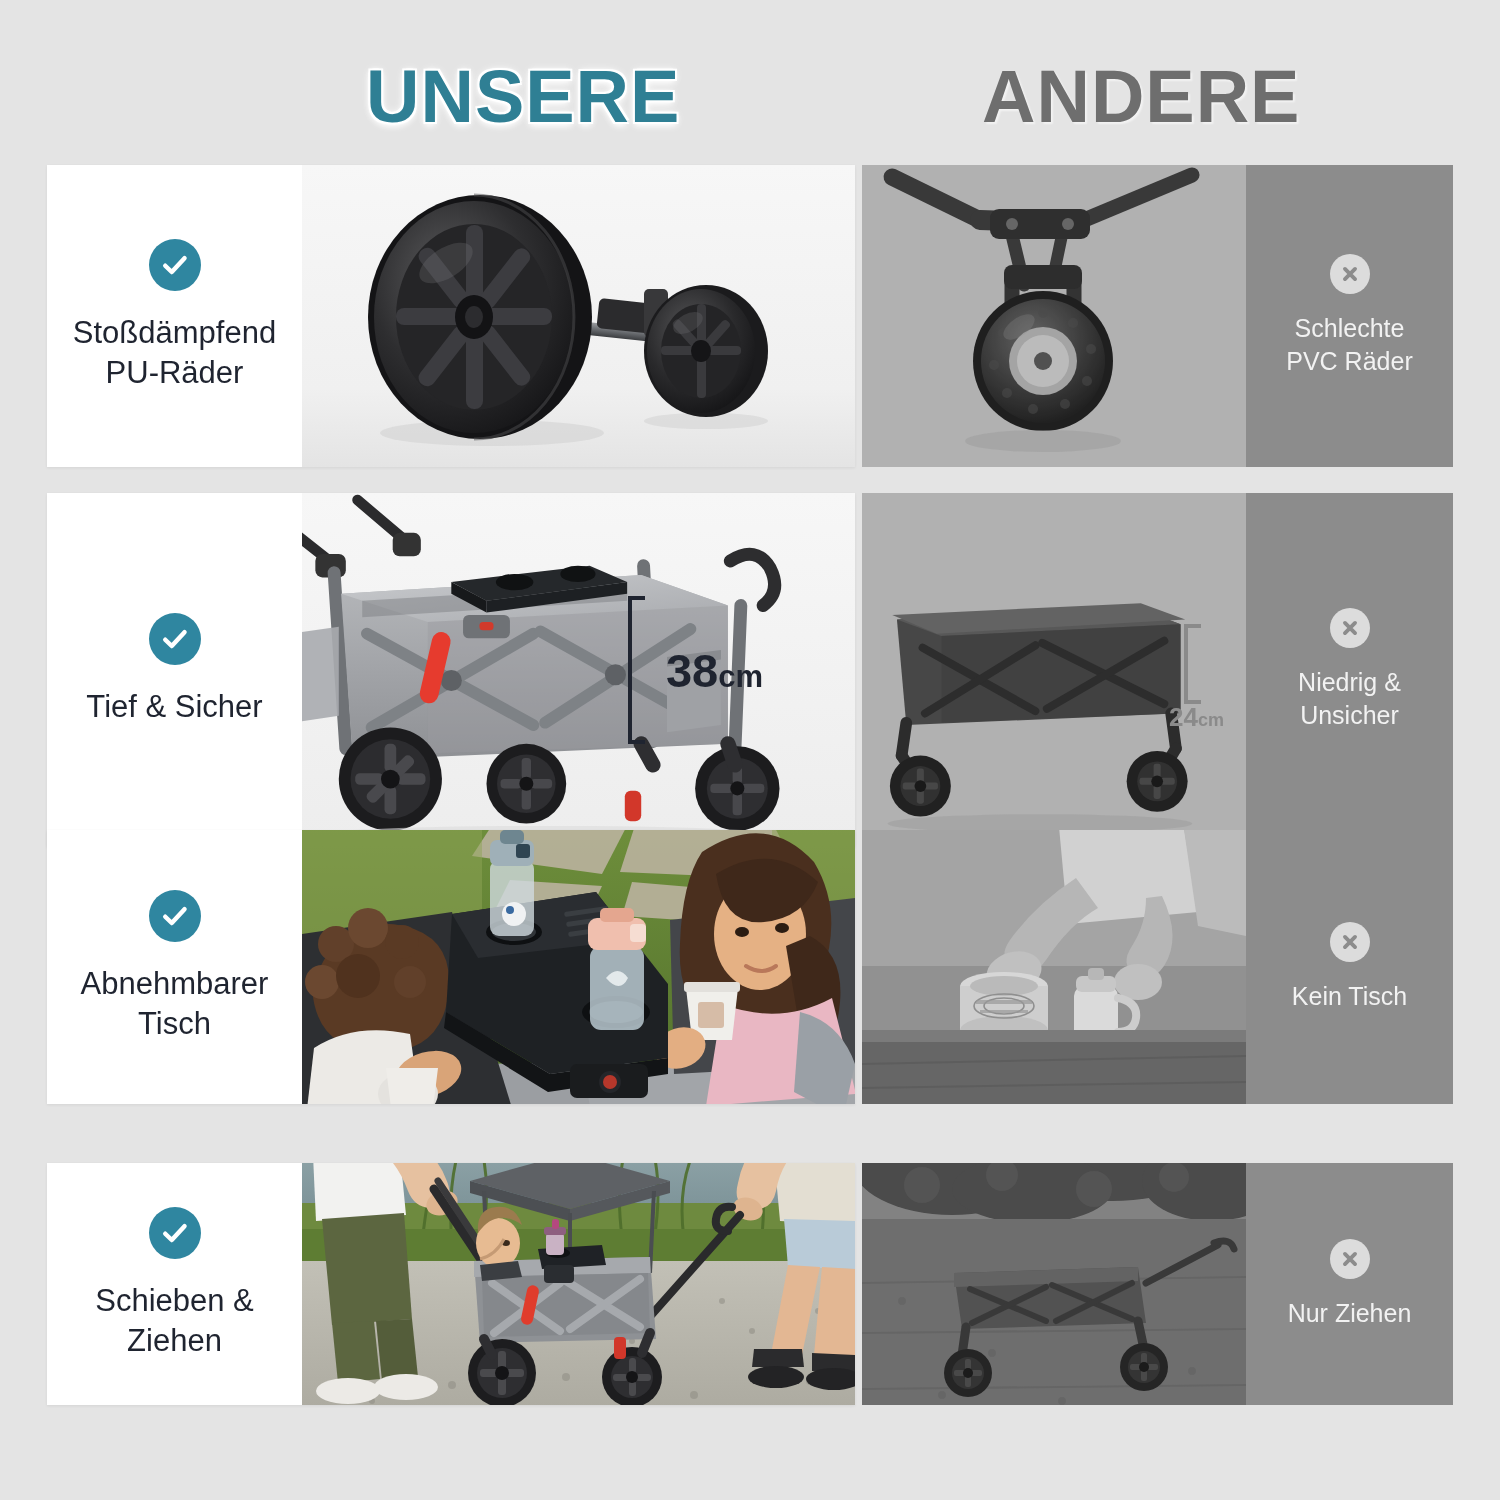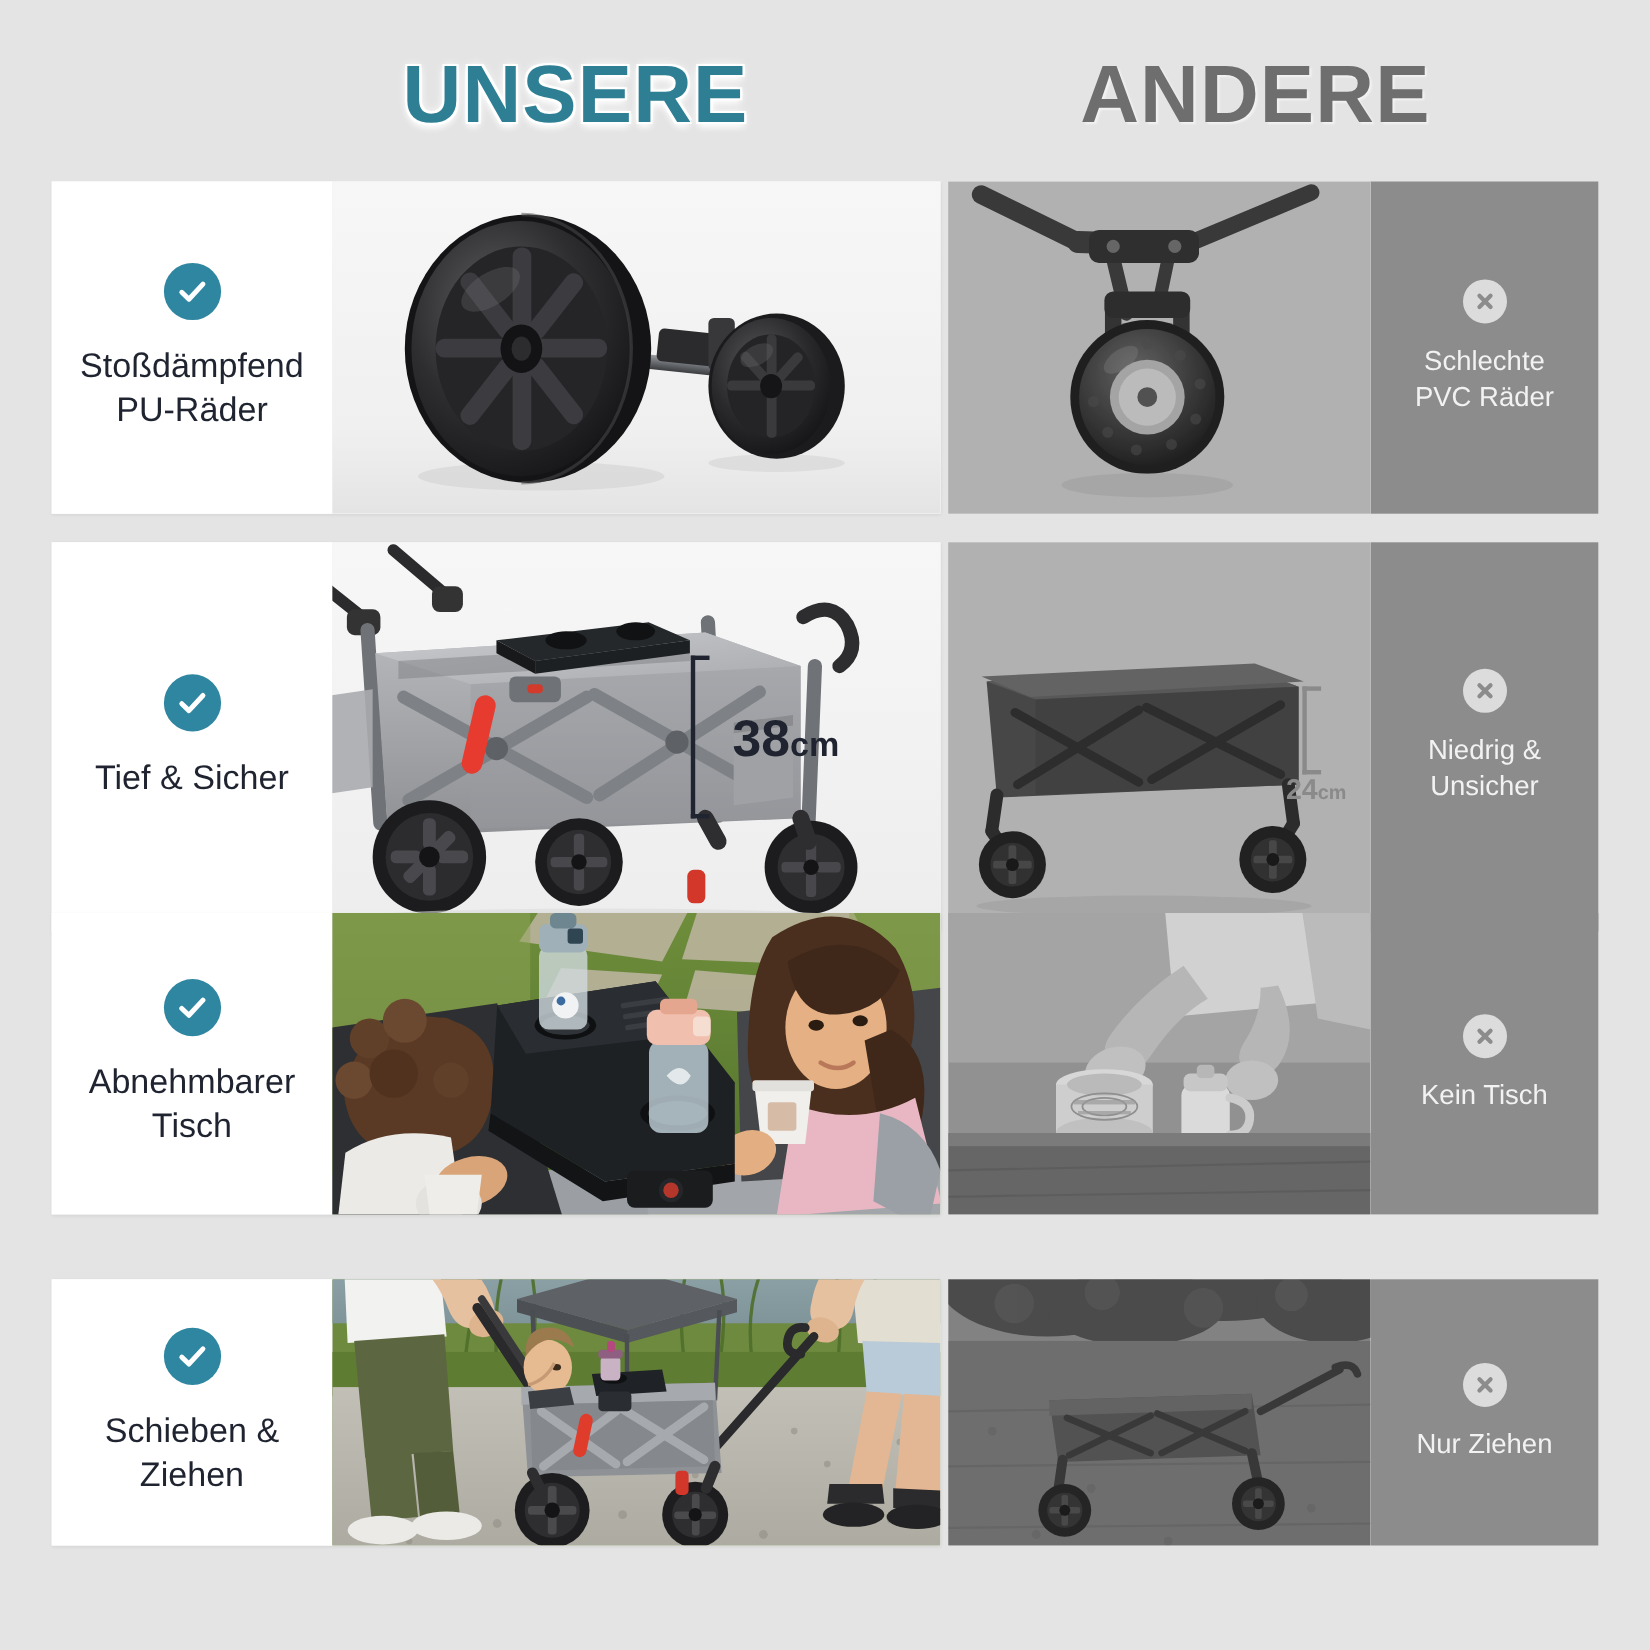--- a/index.html
+++ b/index.html
@@ -5,21 +5,21 @@
   * { box-sizing: border-box; margin: 0; padding: 0; }
   html, body {
     width: 1500px; height: 1500px;
     background: #e4e4e4;
     font-family: "Liberation Sans", sans-serif;
     overflow: hidden;
   }
   .page { position: relative; width: 1500px; height: 1500px; background: #e4e4e4; }
 
   
-  .header { position: absolute; top: 40px; left: 0; width: 1500px; height: 104px; }
+  .header { position: absolute; top: 51px; left: 0; width: 1500px; height: 104px; }
   .hdr-ours {
     position: absolute; left: 366px; top: 46px;
     font-size: 74px; font-weight: 800; letter-spacing: 1px;
     color: #2f7f94;
     text-shadow: 0 0 5px #fff, 0 0 10px #fff, 2px 2px 0 #fff, -2px -2px 0 #fff,
                  2px -2px 0 #fff, -2px 2px 0 #fff, 0 4px 7px rgba(255,255,255,.95);
     line-height: 1;
     transform: translateY(-50%);
   }
   .hdr-others {

